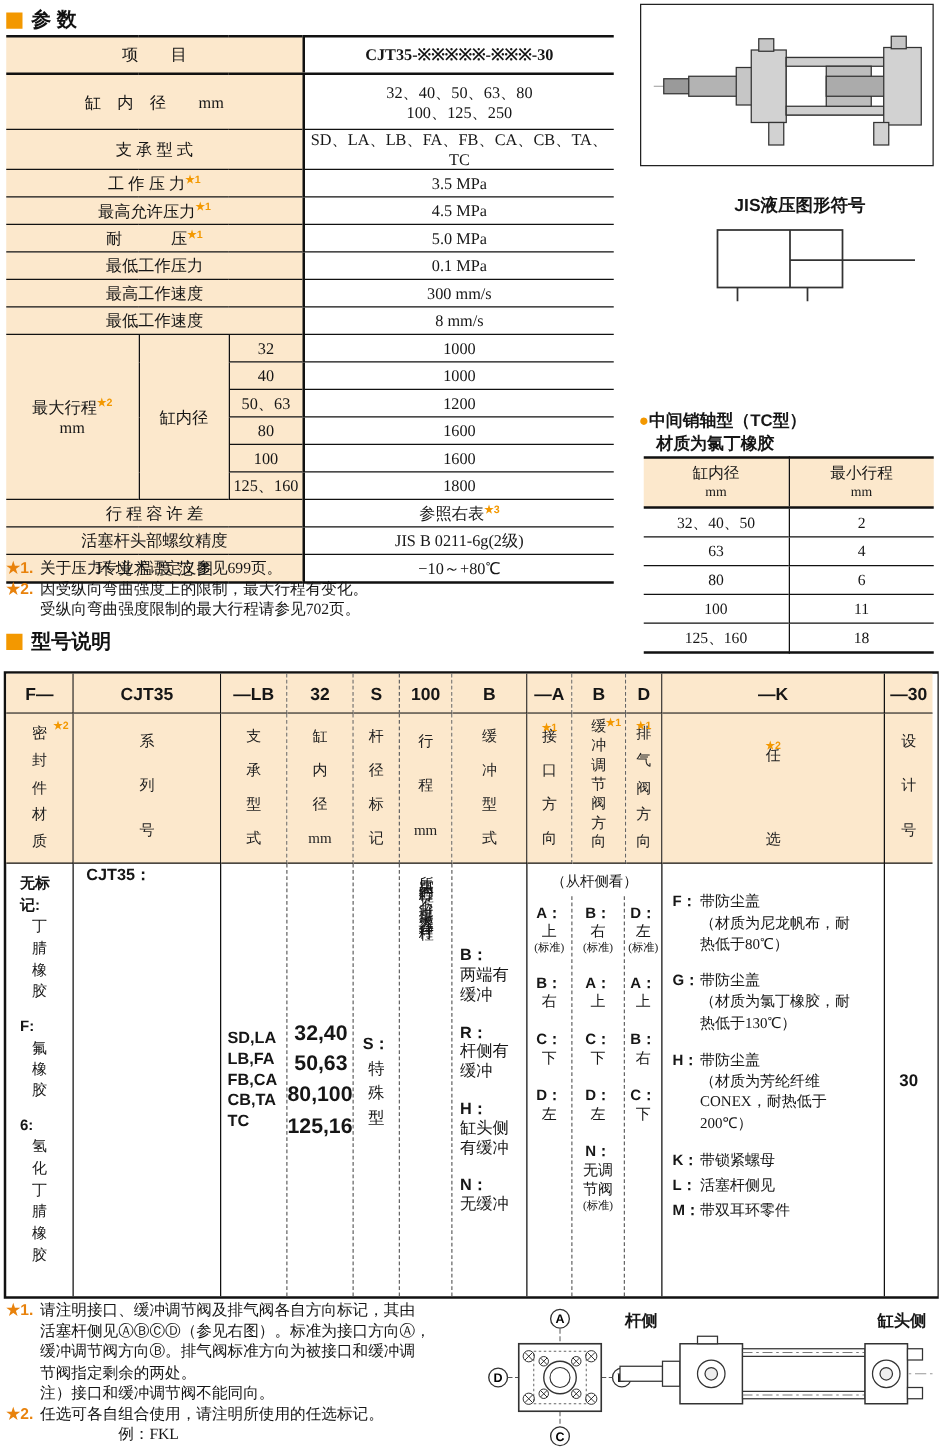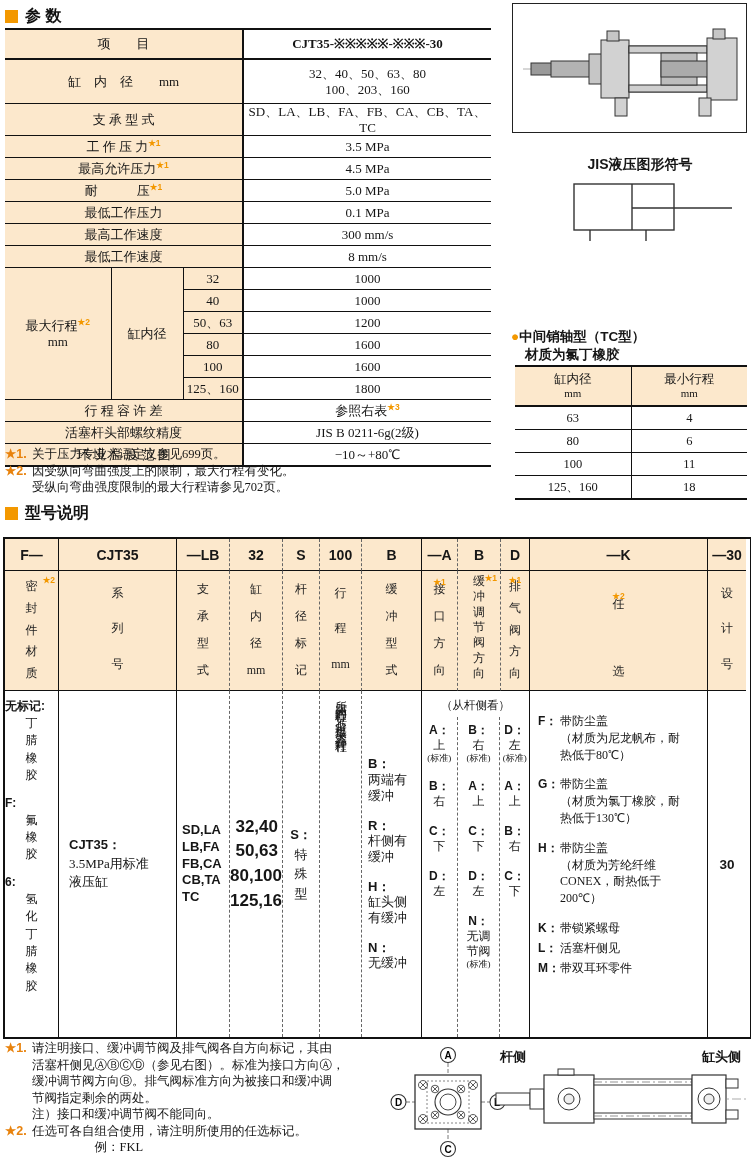--- a/index.html
+++ b/index.html
@@ -54,25 +54,25 @@
   .code{background:#fce8cc;border-bottom:1.5px solid #111;display:flex;align-items:center;
         justify-content:center;font-family:"Liberation Sans",sans-serif;font-weight:bold;font-size:14px}
   .vlab{background:#fce8cc;border-bottom:1.5px solid #111;text-align:center;font-size:12px;
         padding-top:5px;color:#222}
   .lh13{line-height:1.28;padding-top:3px}.lh185{line-height:1.82}.lh23{line-height:2.25}
   .lh30{line-height:2.95}.lh55{line-height:5.6;padding-top:0}
   .cstar{position:absolute;top:2px;right:3px;color:#f39800;font-size:8.5px;font-weight:bold;
          font-family:"Liberation Sans",sans-serif}
   .cstar.ctr{right:auto;left:50%;transform:translateX(-50%)}
 
-  .mbody{font-size:12px;padding:6px 0}
+  .mbody{font-size:12px;padding:6px 11px}
   .sans-b{font-family:"Liberation Sans",sans-serif;font-weight:bold}
   .seal-item{margin-bottom:9px;text-align:center;line-height:1.5}
   .seal-code{text-align:left;font-weight:bold;font-family:"Liberation Sans",sans-serif;font-size:12px}
-  .series{display:flex;flex-direction:column;justify-content:center;height:100%;padding:0 10px;line-height:1.45}
+  .series{display:flex;flex-direction:row;height:100%;padding:0 10px;line-height:1.45}
   .center-v{display:flex;flex-direction:column;justify-content:center;height:100%}
   .mount{font-size:13px;line-height:1.3;padding-left:5px}
   .borev{font-size:17px;line-height:1.45;text-align:right;padding-right:4px}
   .rodmark{text-align:center;line-height:1.5}
   .vert{writing-mode:vertical-rl;margin:0 auto;height:94%;letter-spacing:3px;font-size:12px;
         display:flex;align-items:center}
   .cush{display:flex;flex-direction:column;justify-content:center;height:100%;gap:13px;padding-left:6px}
   .cush .ci .cc{display:block;line-height:1.2}
   .cush .ci .cl{display:block;line-height:1.25}
 
@@ -112,21 +112,21 @@
       <col style="width:248px">
     </colgroup>
   <tbody>
       <tr class="hdr">
     <td colspan="3" class="lab" data-bind="params.header.label">项　　目</td>
     <td class="val" data-bind="params.header.value" style="font-weight:bold">CJT35-※※※※※-※※※-30</td>
   </tr>
   <tr style="height:43px">
     <td colspan="3" class="lab" data-bind="params.rows.0.label">缸　内　径　　mm</td>
     <td class="val" data-bind="params.rows.0.value" style="height:43px">32、40、50、63、80
-100、203、160</td>
+100、125、250</td>
   </tr>
   <tr>
     <td colspan="3" class="lab" data-bind="params.rows.1.label">支 承 型 式</td>
     <td class="val" data-bind="params.rows.1.value">SD、LA、LB、FA、FB、CA、CB、TA、TC</td>
   </tr>
   <tr>
     <td colspan="3" class="lab"><span data-bind="params.rows.2.label">工 作 压 力</span><sup class="ostar" data-bind="params.rows.2.star">★1</sup></td>
     <td class="val" data-bind="params.rows.2.value">3.5 MPa</td>
   </tr>
   <tr>
@@ -231,20 +231,24 @@
 <table class="tc abs" style="left:515px;top:365px">
   <colgroup>
       <col style="width:116px">
       <col style="width:116px">
     </colgroup>
   <tbody>
       <tr class="hdr">
     <td><span data-bind="tc.col1">缸内径</span><br><span class="unit" data-bind="tc.col1_unit">mm</span></td>
     <td class="c2"><span data-bind="tc.col2">最小行程</span><br><span class="unit" data-bind="tc.col2_unit">mm</span></td>
   </tr>
+  <tr>
+        <td data-bind="tc.rows.0.bore">32、40、50</td>
+        <td class="c2" data-bind="tc.rows.0.value">2</td>
+      </tr>
   <tr>
         <td data-bind="tc.rows.1.bore">63</td>
         <td class="c2" data-bind="tc.rows.1.value">4</td>
       </tr>
   <tr>
         <td data-bind="tc.rows.2.bore">80</td>
         <td class="c2" data-bind="tc.rows.2.value">6</td>
       </tr>
   <tr>
         <td data-bind="tc.rows.3.bore">100</td>
@@ -358,22 +362,20 @@
 化
 丁
 腈
 橡
 胶</div>
       </div>
   </div>
   <div class="mcell b-s" style="grid-column:2;grid-row:3">
     <div class="series">
       <span class="sans-b" style="font-size:13px" data-bind="model.series.code">CJT35：</span>
-      <span data-bind="model.series.desc">3.5MPa用标准
-液压缸</span>
     </div>
   </div>
   <div class="mcell b-d center-v" style="grid-column:3;grid-row:3">
     <div class="mount sans-b" data-bind="model.mount">SD,LA
 LB,FA
 FB,CA
 CB,TA
 TC</div>
   </div>
   <div class="mcell b-d center-v" style="grid-column:4;grid-row:3">

